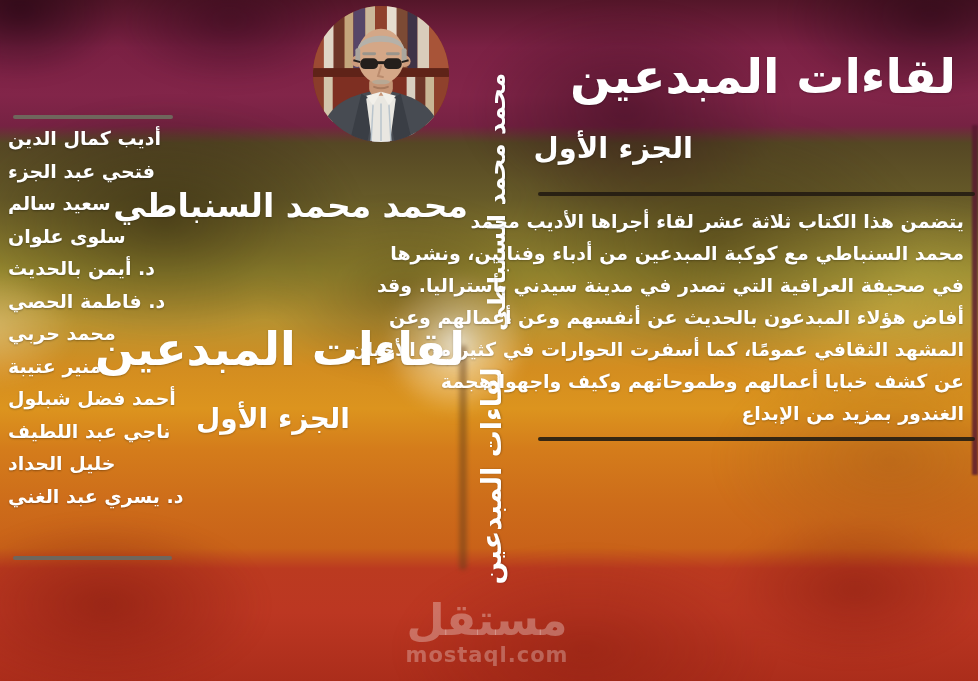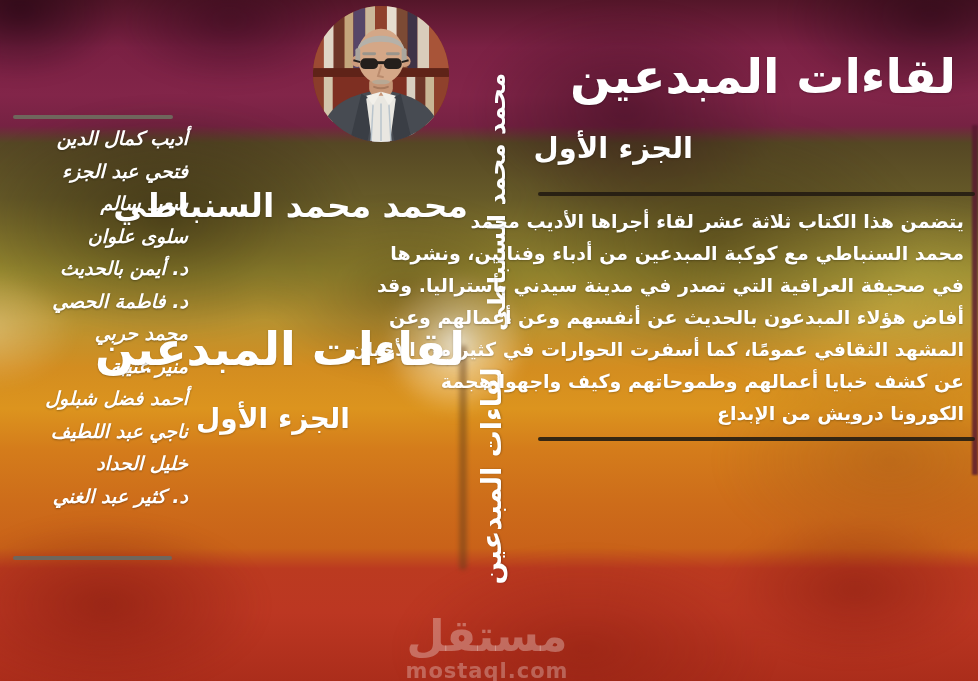--- a/index.html
+++ b/index.html
@@ -68,30 +68,29 @@
     left:534px;top:205px;width:430px;font-size:19px;line-height:32px;font-weight:bold;
     text-shadow:0 1px 2px rgba(0,0,0,.25);
   }
   .blurb-line{text-align:justify;text-align-last:justify;white-space:nowrap;}
   .blurb-line:last-child{text-align-last:right;}
   
   .rule-gray{position:absolute;height:4px;background:#6f665c;border-radius:2px;}
   .rule-back-top{left:13px;top:115px;width:160px;}
   .rule-back-bottom{left:13px;top:556px;width:159px;}
   .names-list{
-    left:8px;top:122px;width:180px;text-align:right;font-size:19px;font-weight:bold;
+    left:8px;top:122px;width:180px;text-align:left;font-size:19px;font-weight:bold;
     text-shadow:0 1px 2px rgba(0,0,0,.3);
-    font-style:italic;
   }
   .name-item{line-height:32.5px;white-space:nowrap;}
   .back-author{left:168px;top:186px;width:300px;font-size:33px;text-align:center;white-space:nowrap;}
   .back-title{left:145px;top:322px;width:320px;font-size:46px;text-align:center;white-space:nowrap;}
   .back-subtitle{left:173px;top:402px;width:200px;font-size:28px;text-align:center;white-space:nowrap;}
   
-  .watermark{left:382px;top:612px;width:210px;text-align:center;text-shadow:none;}
+  .watermark{left:382px;top:596px;width:210px;text-align:center;text-shadow:none;}
   .wm-logo{font-size:44px;line-height:48px;color:rgba(255,255,255,.30);font-weight:bold;}
   .wm-domain{font-size:21px;line-height:22px;color:rgba(255,255,255,.28);font-weight:bold;letter-spacing:1px;direction:ltr;}
 </style>
 </head>
 <body>
 
 <div class="canvas">
 
   <div class="bg-base"></div>
   <div class="bg-blobs"></div>
@@ -171,38 +170,38 @@
   <div class="t ar front-title">لقاءات المبدعين</div>
   <div class="t ar front-subtitle">الجزء الأول</div>
   <div class="rule-dark rule-front-top"></div>
   <div class="t ar front-blurb">
       <div class="blurb-line">يتضمن هذا الكتاب ثلاثة عشر لقاء أجراها الأديب محمد</div>
       <div class="blurb-line">محمد السنباطي مع كوكبة المبدعين من أدباء وفنانين، ونشرها</div>
       <div class="blurb-line">في صحيفة العراقية التي تصدر في مدينة سيدني بأستراليا. وقد</div>
       <div class="blurb-line">أفاض هؤلاء المبدعون بالحديث عن أنفسهم وعن أعمالهم وعن</div>
       <div class="blurb-line">المشهد الثقافي عمومًا، كما أسفرت الحوارات في كثير من الأحيان</div>
       <div class="blurb-line">عن كشف خبايا أعمالهم وطموحاتهم وكيف واجهوا هجمة</div>
-      <div class="blurb-line">الكورونا درويش من الإبداع</div>
+      <div class="blurb-line">الغندور بمزيد من الإبداع</div>
     </div>
   <div class="rule-dark rule-front-bottom"></div>
 
   <div class="rule-gray rule-back-top"></div>
   <div class="t ar names-list">
       <div class="name-item">أديب كمال الدين</div>
       <div class="name-item">فتحي عبد الجزء</div>
       <div class="name-item">سعيد سالم</div>
       <div class="name-item">سلوى علوان</div>
       <div class="name-item">د. أيمن بالحديث</div>
       <div class="name-item">د. فاطمة الحصي</div>
       <div class="name-item">محمد حربي</div>
       <div class="name-item">منير عتيبة</div>
       <div class="name-item">أحمد فضل شبلول</div>
       <div class="name-item">ناجي عبد اللطيف</div>
       <div class="name-item">خليل الحداد</div>
-      <div class="name-item">د. كثير عبد الغني</div>
+      <div class="name-item">د. يسري عبد الغني</div>
     </div>
   <div class="rule-gray rule-back-bottom"></div>
   <div class="t ar back-author">محمد محمد السنباطي</div>
   <div class="t ar back-title">لقاءات المبدعين</div>
   <div class="t ar back-subtitle">الجزء الأول</div>
 
   <div class="t watermark">
     <div class="wm-logo ar">مستقل</div>
     <div class="wm-domain">mostaql.com</div>
   </div>

